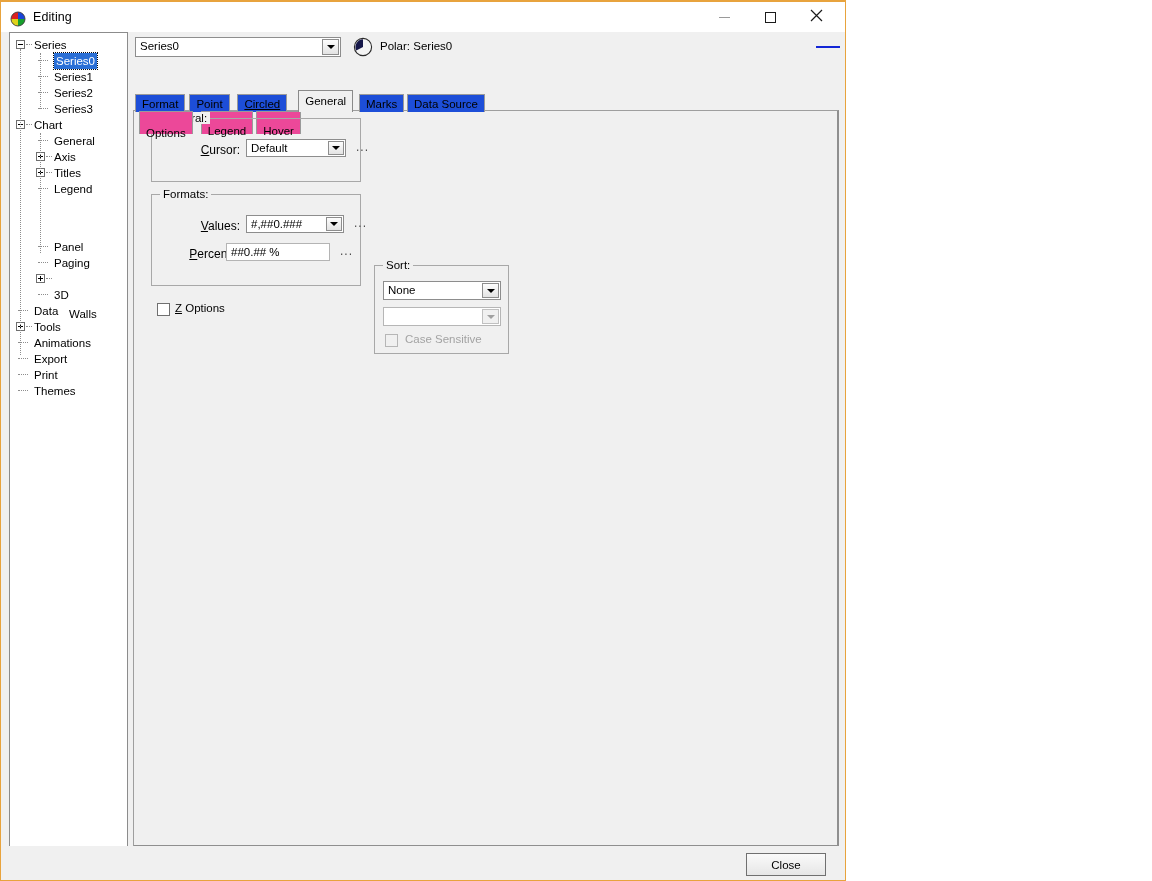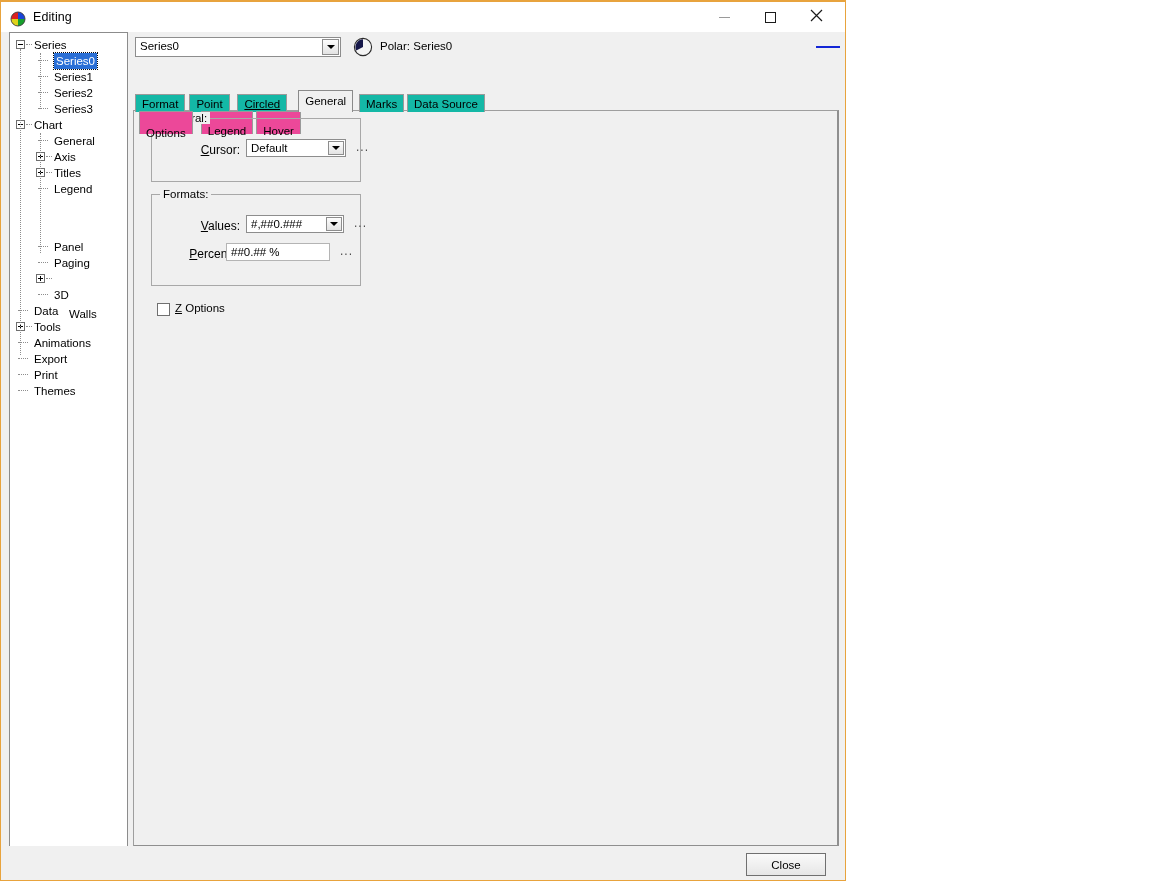--- a/index.html
+++ b/index.html
@@ -218,21 +218,21 @@
     height: 22px;
   }
   .tabrow.main { top: 58px; }
   .tab {
     position: absolute;
     bottom: 0;
     height: 18px;
     line-height: 18px;
     padding: 0 6px;
     font-size: 11.5px;
-    background: #14b8a6;
+    background: #1d4ed8;
     border: 1px solid #9a9a9a;
     border-bottom: none;
     box-sizing: border-box;
     white-space: nowrap;
     color: #000;
   }
   .tab.active {
     height: 22px;
     line-height: 21px;
     background: #f0f0f0;
@@ -528,20 +528,40 @@
           <span class="val">##0.## %</span>
         </div>
         <span class="ellipsis" style="left:188px; top:49px;">...</span>
       </div>
 
       <div class="checkbox" style="left:24px; top:271px;"></div>
       <span class="cblabel" style="left:42px; top:270px;">
         <span class="underline">Z</span><span> Options</span>
       </span>
 
+      <div class="groupbox" style="left:241px; top:233px; width:135px; height:89px;">
+        <span class="gtitle">Sort:</span>
+
+        <div class="textbox" style="left:8px; top:15px; width:118px; height:19px;">
+          <span class="val">None</span>
+          <span class="combo-arrow" style="width:17px;height:15px;">
+              <i></i>
+            </span>
+        </div>
+
+        <div class="textbox" style="left:8px; top:41px; width:118px; height:19px; background:#ffffff; border-color:#b6b6b6;">
+          <span class="val"></span>
+          <span class="combo-arrow disabled" style="width:17px;height:15px;">
+              <i></i>
+            </span>
+        </div>
+
+        <div class="checkbox disabled" style="left:10px; top:68px;"></div>
+        <span class="cblabel disabled" style="left:30px; top:67px;">Case Sensitive</span>
+      </div>
 
     </div>
 
     <span class="polar-icon">
       <svg width="20" height="20" viewBox="0 0 20 20">
         <circle cx="10" cy="10" r="8.6" fill="#f4f4f4" stroke="#2a2a2a" stroke-width="1.1"></circle>
         <path d="M10 10 L10 2.2 A7.8 7.8 0 0 0 3.2 13.4 Z" fill="#16184a"></path>
       </svg>
     </span>
     <span class="polar-label">Polar: Series0</span>

